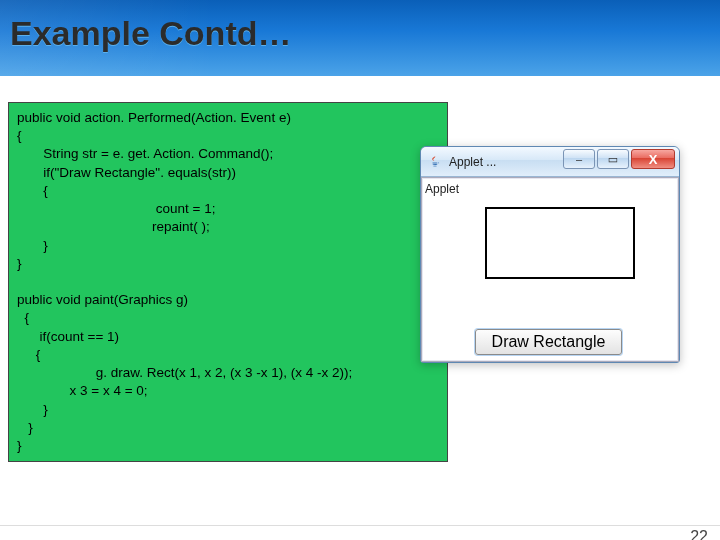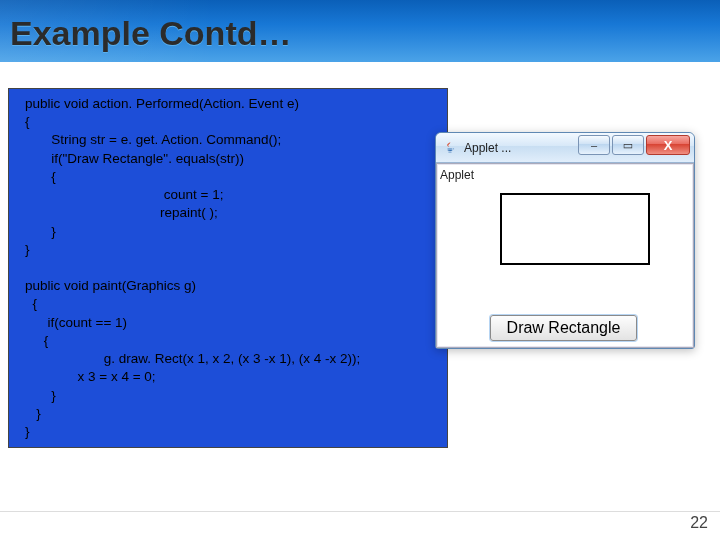--- a/index.html
+++ b/index.html
@@ -6,21 +6,21 @@
   body {
     width: 720px;
     height: 540px;
     background: #fff;
     font-family: Arial, sans-serif;
     position: relative;
     overflow: hidden;
   }
   .title-bar {
     width: 100%;
-    height: 62px;
+    height: 76px;
     background: linear-gradient(to bottom, #0a5fb8 0%, #1878d6 40%, #4ba3e8 100%);
     position: relative;
     padding: 4px 10px;
   }
   .title-overlay {
     position: absolute;
     top: 0; left: 0; right: 0; bottom: 0;
     background: linear-gradient(to right, rgba(255,255,255,0.08), rgba(255,255,255,0) 30%);
   }
   .slide-title {
@@ -33,34 +33,34 @@
     line-height: 58px;
   }
   .content {
     position: relative;
     padding: 30px 10px 10px 10px;
     height: calc(100% - 62px);
   }
   .code-box {
     border: 1px solid #444;
     width: 440px;
-    padding: 6px 8px 6px 16px;
+    padding: 6px 8px 6px 8px;
     font-family: Arial, sans-serif;
     font-size: 13.5px;
     line-height: 1.35;
     white-space: pre;
     color: #000;
     position: absolute;
     left: 8px;
     top: 26px;
-    background: #1d4ed8;
+    background: #22c55e;
   }
   .applet-window {
     position: absolute;
-    left: 435px;
+    left: 420px;
     top: 70px;
     width: 260px;
     background: linear-gradient(to bottom, #f6fbff, #e3eef8);
     border: 1px solid #5f88b3;
     border-radius: 6px 6px 3px 3px;
     box-shadow: 0 2px 10px rgba(0,0,0,0.25);
     font-family: "Segoe UI", Tahoma, sans-serif;
   }
   .win-titlebar {
     height: 30px;

